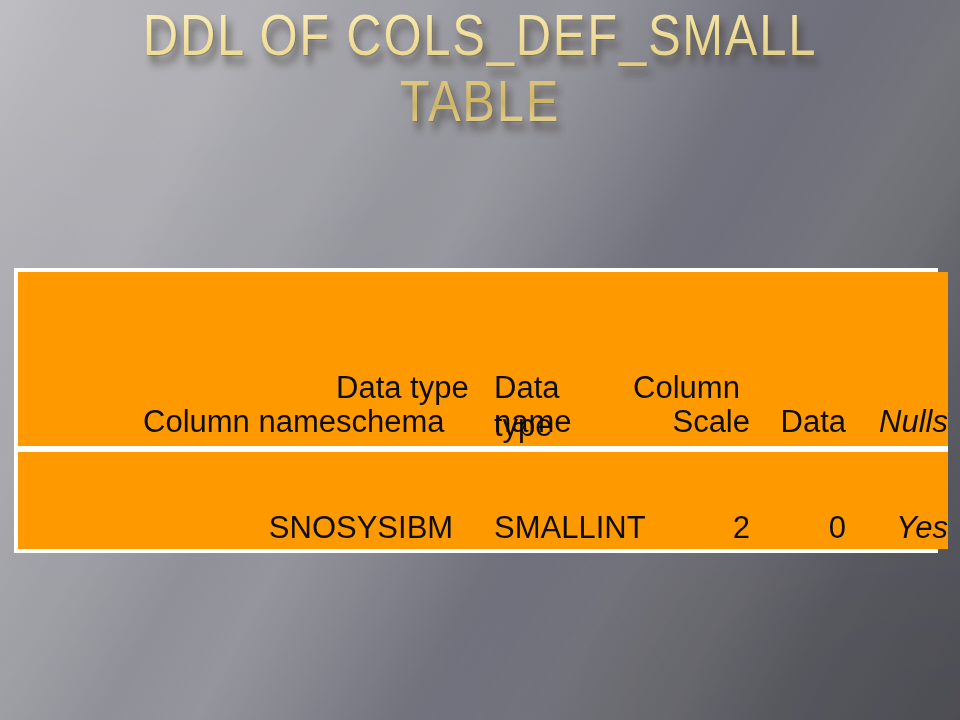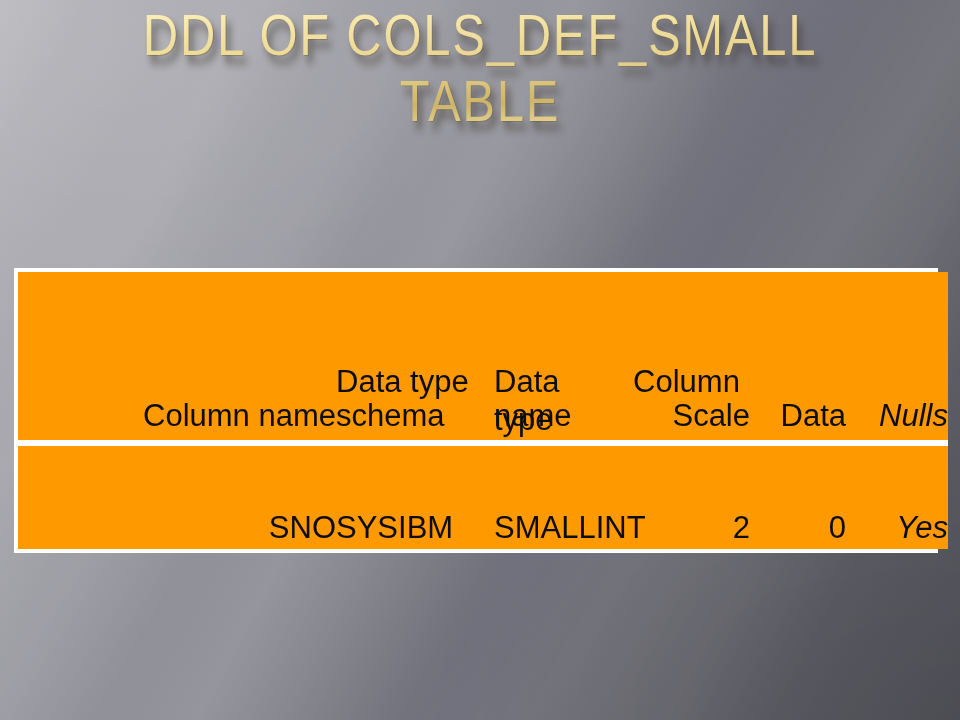--- a/index.html
+++ b/index.html
@@ -156,21 +156,21 @@
   }
   .body-sep td {
     height: 4px;
     padding: 0;
     background: #ffffff;
   }
   .data-row td {
     height: 57px;
     padding-bottom: 6px;
   }
-  .data-row.first td { padding-top: 6px; }
+  .data-row.first td { }
 
   .c-name   { width: 312px; padding-left: 6px !important; text-align: right; }
   .c-schema { width: 158px; text-align: left; }
   .c-dtname { width: 129px; text-align: left; }
   .c-len    { width: 127px; text-align: right; padding-right: 4px !important; }
   .c-scale  { width: 92px;  text-align: right; padding-right: 2px !important; }
   .c-nulls  { width: 98px;  text-align: right;  padding-left: 2px !important; font-style: italic; }
 
   .hdr-line2 { display: block; }
   .hdr-line1 {

